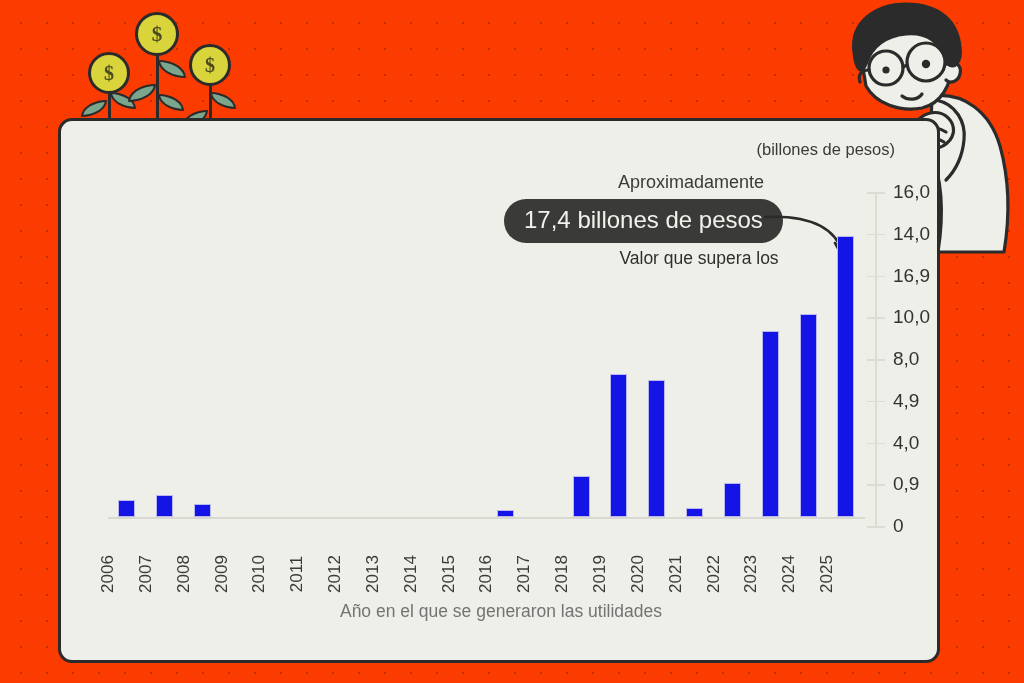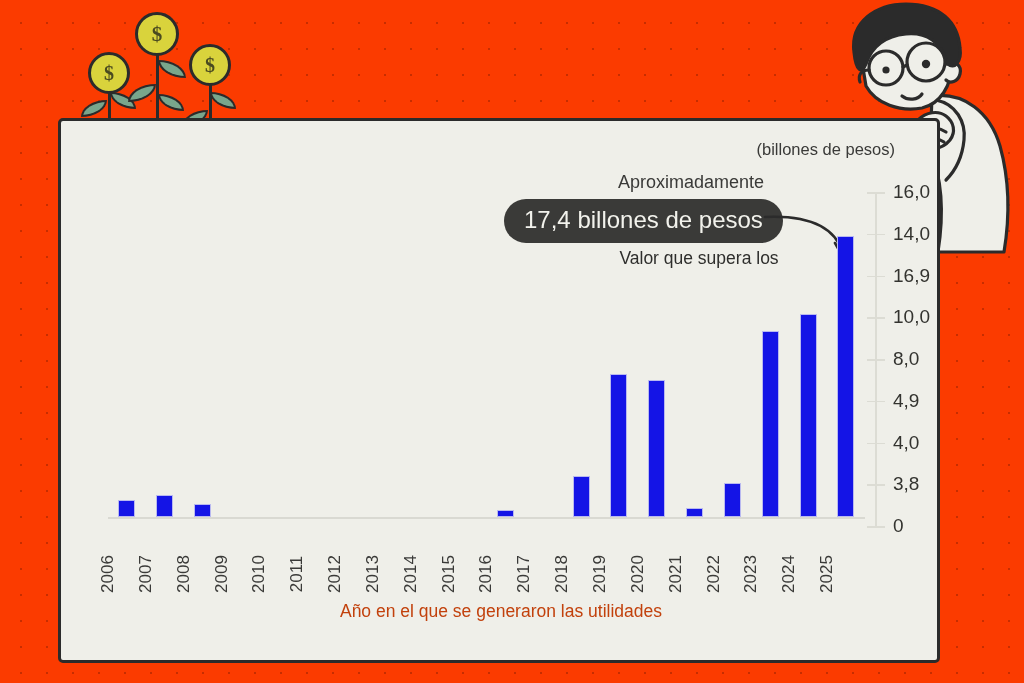--- a/index.html
+++ b/index.html
@@ -17,21 +17,21 @@
     background-position: 8px 10px;
   }
 
   
   #card {
     position: absolute;
     left: 58px; top: 118px;
     width: 882px; height: 545px;
     background: #EFEFE9;
     border: 3px solid #2B2B2B;
-    border-radius: 5px;
+    border-radius: 14px;
     box-sizing: border-box;
     z-index: 4;
   }
 
   
   .plant { position: absolute; z-index: 2; }
   .stem {
     position: absolute; left: 50%; bottom: 0;
     width: 3px; margin-left: -1.5px;
     background: #2B2B2B;
@@ -133,21 +133,21 @@
     transform-origin: center center;
     white-space: nowrap;
     margin-top: 22px;
   }
 
   #xtitle {
     position: absolute;
     left: 4px; right: 0; top: 480px;
     text-align: center;
     font-size: 17.5px;
-    color: #c2410c;
+    color: #737373;
   }
 
   
   #ann-approx {
     position: absolute;
     left: 490px; top: 51px;
     width: 280px;
     text-align: center;
     font-size: 18px;
     color: #3A3A38;
@@ -321,21 +321,21 @@
       </div>
 
       <div id="yaxis">
         <div id="yaxis-spine"></div>
       <div class="ytick" style="top: 342px;">
             <div class="mark"></div>
             <div class="lab">0</div>
           </div>
           <div class="ytick" style="top: 300.25px;">
             <div class="mark"></div>
-            <div class="lab">3,8</div>
+            <div class="lab">0,9</div>
           </div>
           <div class="ytick" style="top: 258.5px;">
             <div class="mark"></div>
             <div class="lab">4,0</div>
           </div>
           <div class="ytick" style="top: 216.75px;">
             <div class="mark"></div>
             <div class="lab">4,9</div>
           </div>
           <div class="ytick" style="top: 175px;">

